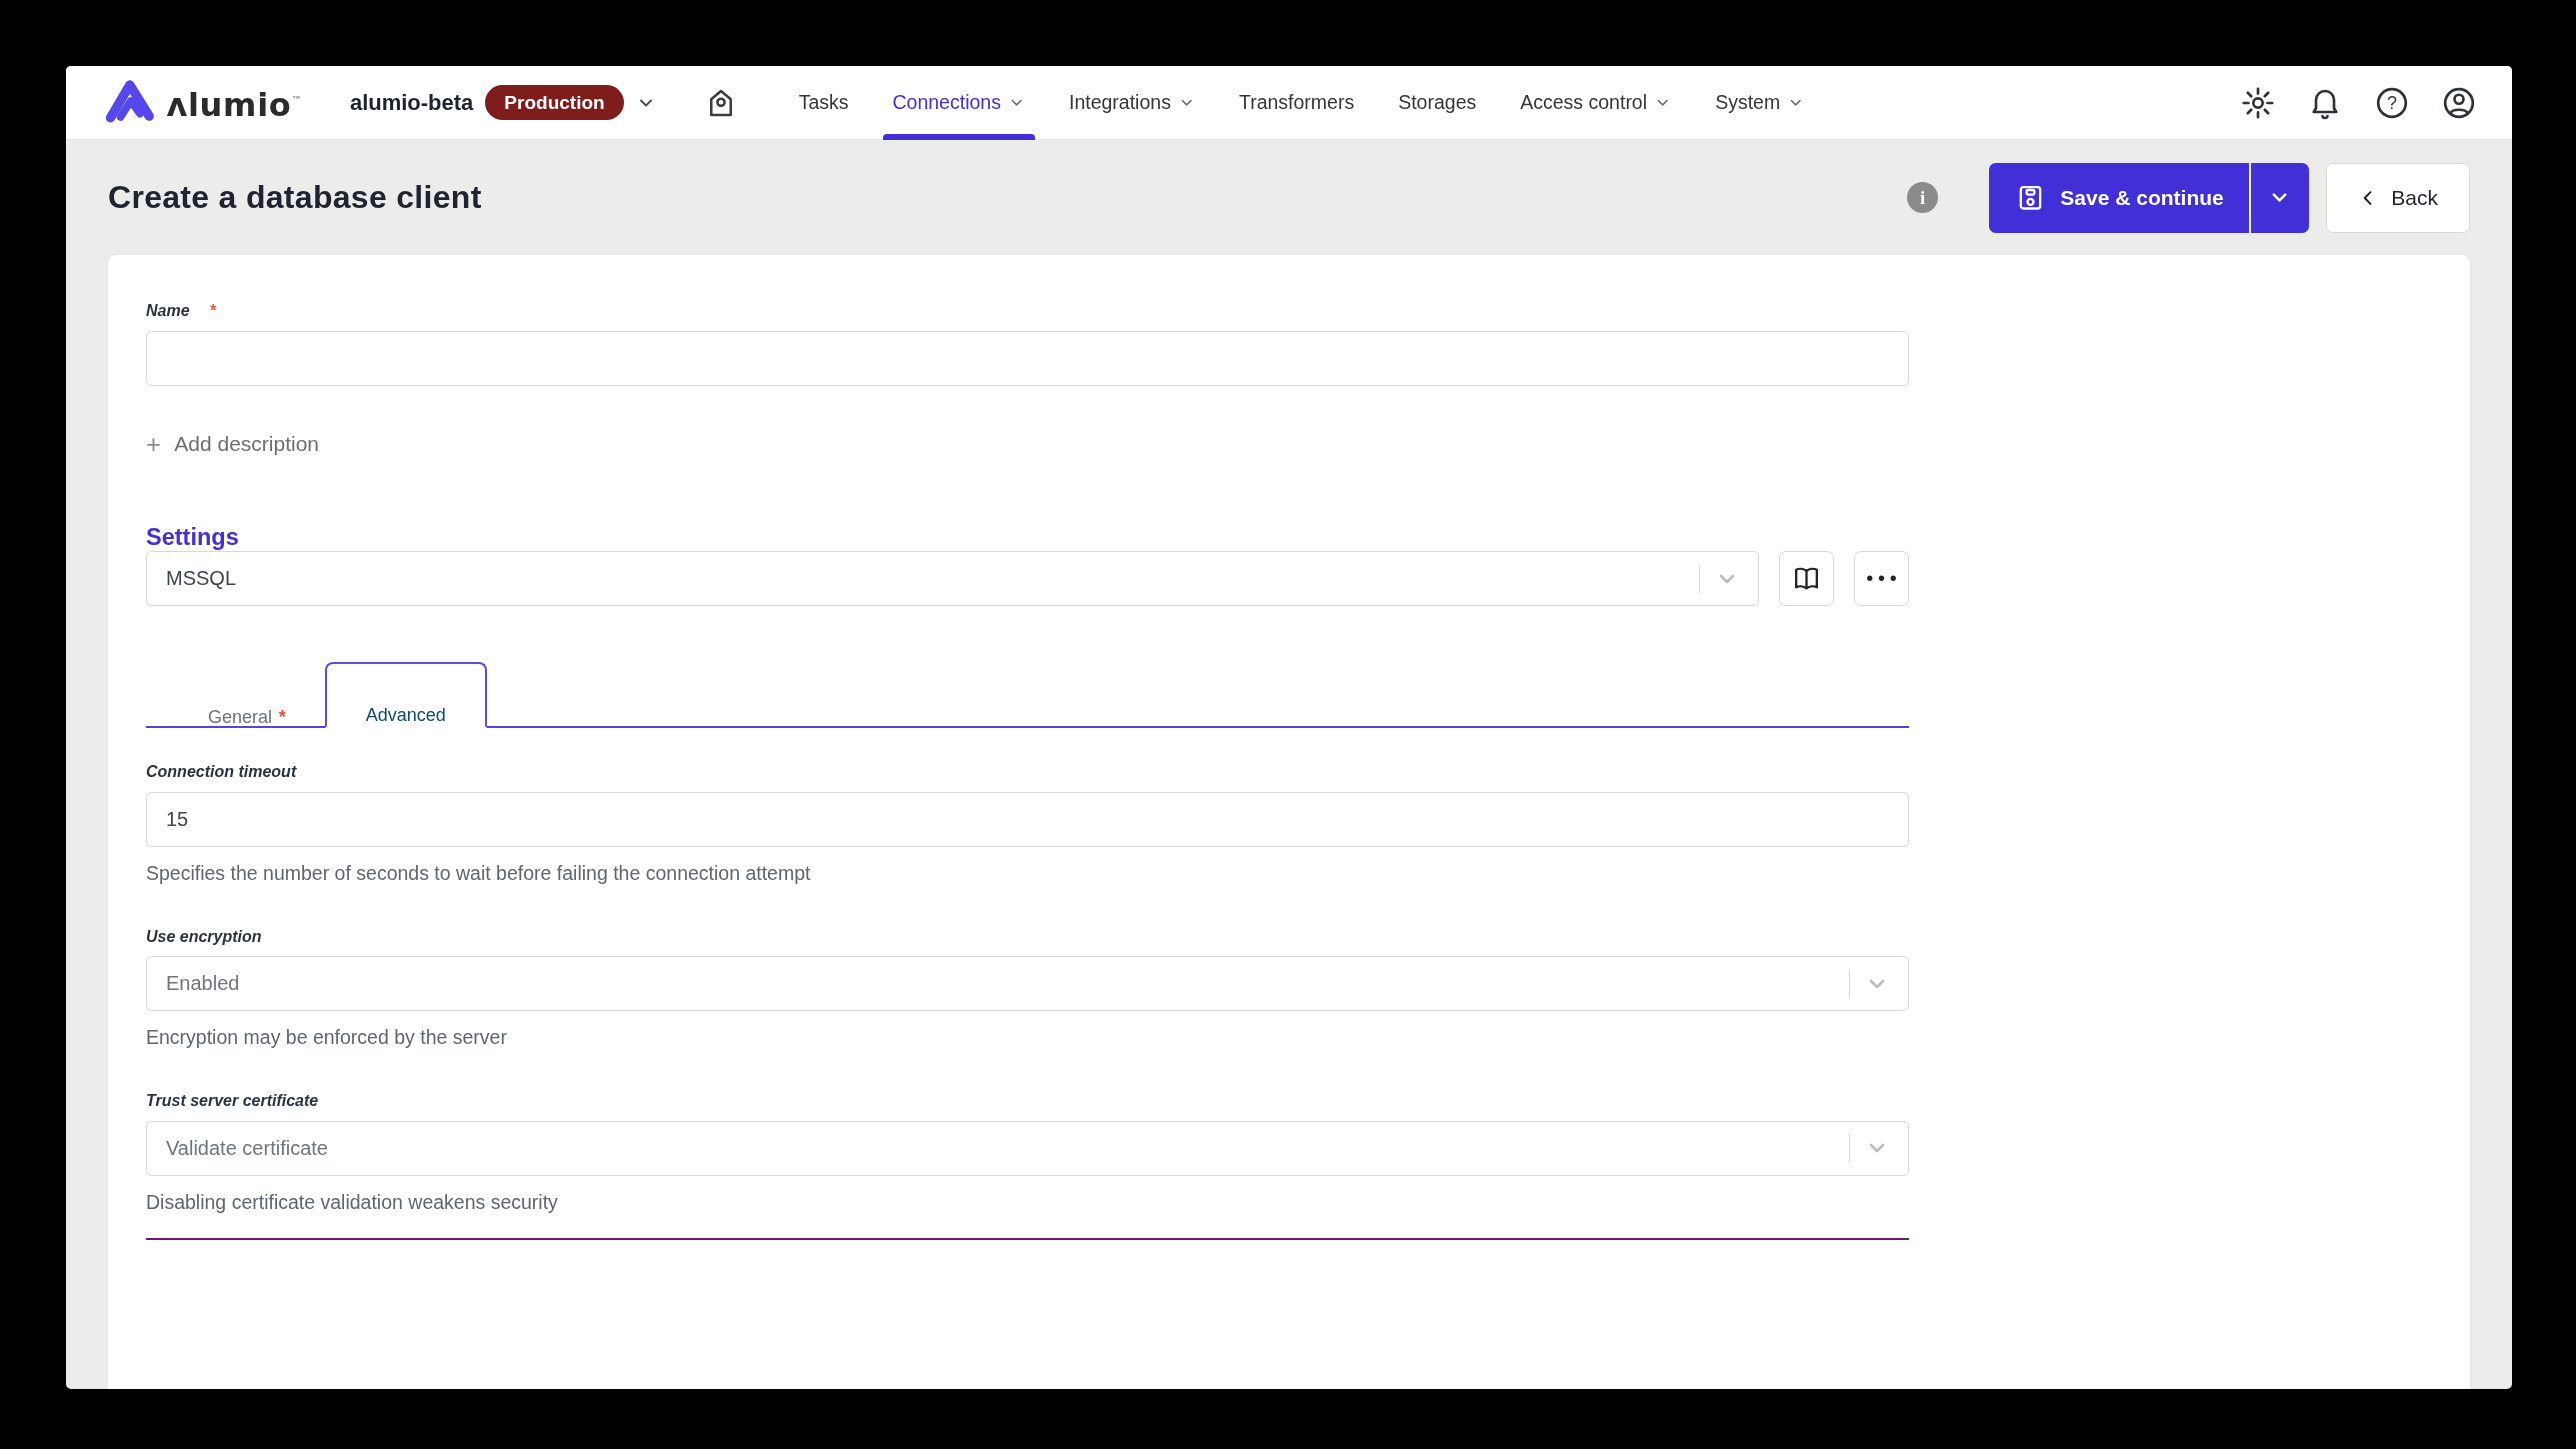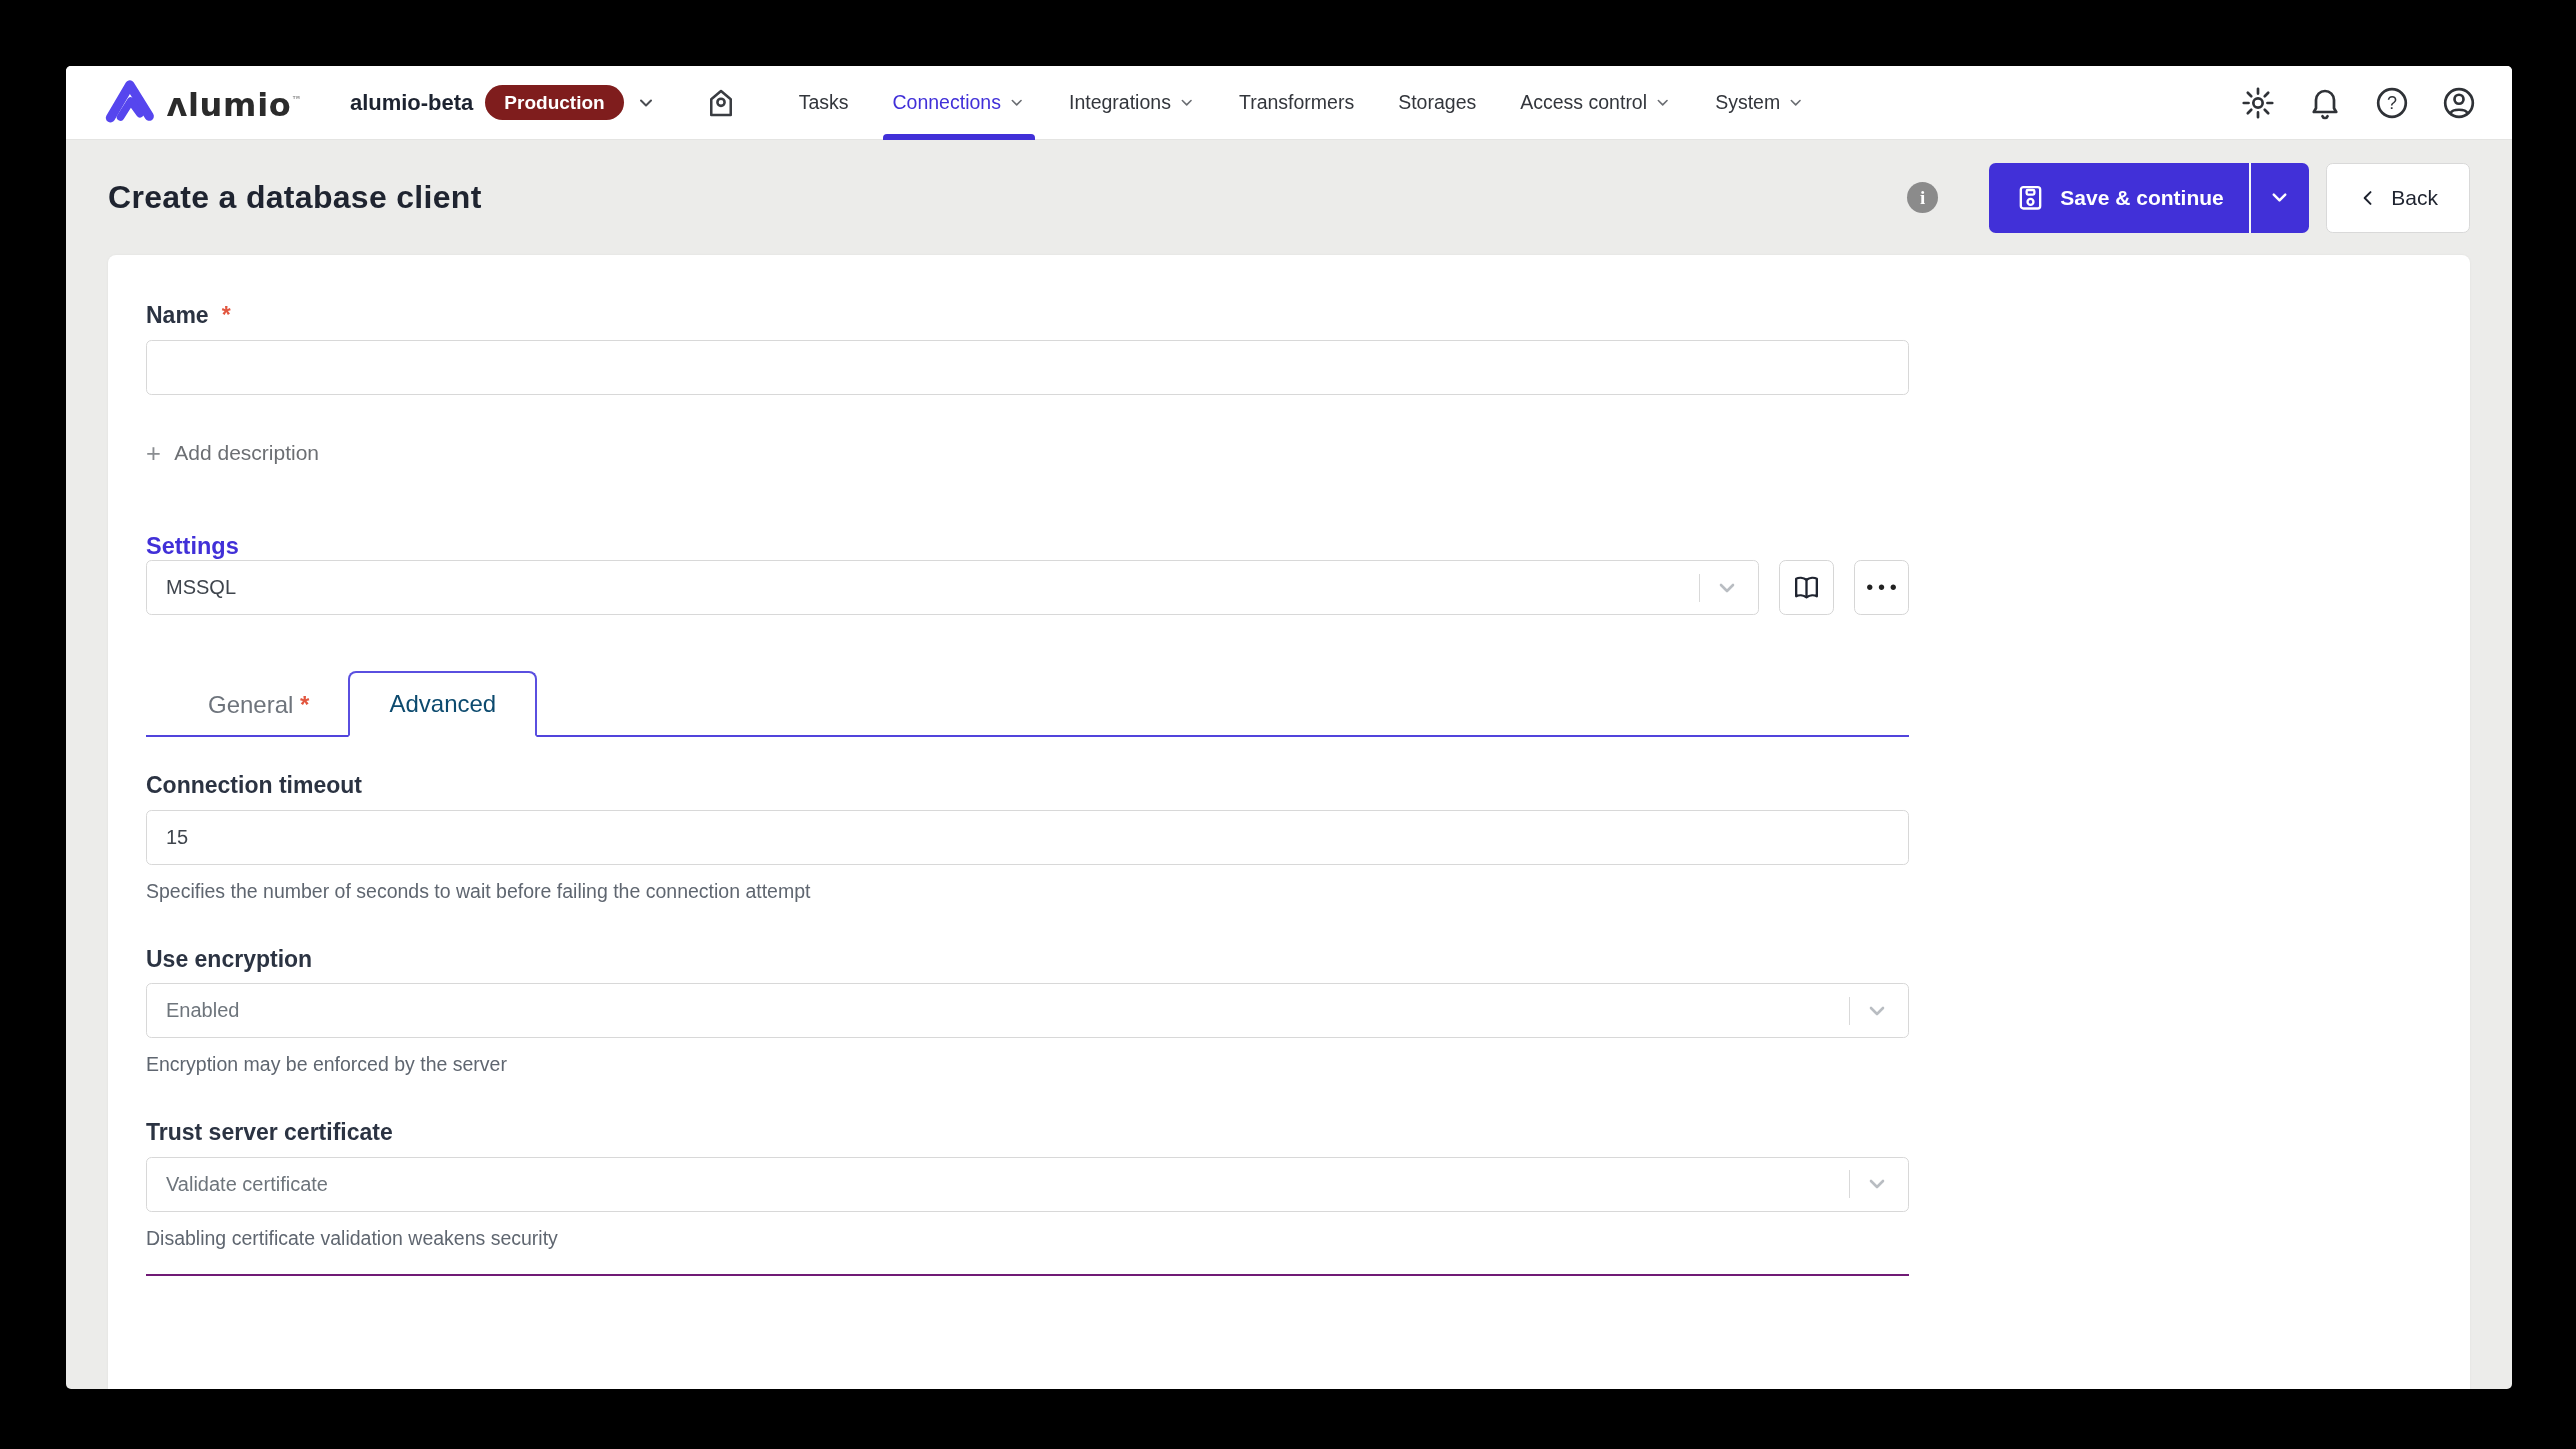--- a/index.html
+++ b/index.html
@@ -45,21 +45,21 @@
   .save-caret { background:#4130d8; width:58px; display:flex; align-items:center; justify-content:center; cursor:pointer; }
   .back-btn { margin-left:17.4px; height:70px; padding:0 31px; background:#fff;
               border:1.3px solid #d9d9d9; border-radius:6.7px; display:flex; align-items:center; gap:13.4px;
               font-size:21px; color:#1f2430; cursor:pointer; }
 
   
   .card { margin:0 42px 16px; background:#fff; border-radius:8px;
           padding:47px 38px 154px; box-shadow:0 0.7px 2.7px rgba(0,0,0,.05); }
   .form-col { width:1763px; }
 
-  .field-label { font-size:23px; font-weight:700; color:#2b3342; display:flex; gap:13px; }
+  .field-label { font-size:16px; font-weight:700; color:#2b3342; display:flex; gap:20px;font-style:italic; }
   .req { color:#e2563f; font-weight:700; }
   .text-input { margin-top:10.7px; width:100%; height:55px; border:1.3px solid #d8d8d8;
                 border-radius:5.4px; font-size:20px; color:#3f454d; padding:0 19px;
                 font-family:"Liberation Sans",sans-serif; outline:none; background:#fff; }
 
   .add-desc { margin-top:46px; display:flex; align-items:center; gap:13.4px;
               color:#6c6f73; font-size:21px; cursor:pointer; width:fit-content; }
   .plus-glyph { font-size:25.5px; color:#8a8d91; line-height:1; }
 
   .settings-h { margin-top:67px; font-size:23.5px; font-weight:700; color:#4130d8; }
@@ -72,22 +72,22 @@
   .select .sep { width:1.3px; height:28px; background:#d9d9d9; margin-left:auto; margin-right:14.8px; }
   .select .chev { color:#b9bdc2; display:flex; align-items:center; }
   .select.muted-val { color:#6e757c; }
   .icon-btn { width:55px; height:55px; border:1.3px solid #d6d6d6; border-radius:6.7px; background:#fff;
               display:flex; align-items:center; justify-content:center; cursor:pointer; }
   .dots { font-size:20px; letter-spacing:4.7px; color:#222; padding-left:4.7px; }
 
   .tabs { margin-top:56px; height:66px; display:flex; align-items:flex-end;
           position:relative; padding-left:23px; }
   .tabs::after { content:''; position:absolute; left:0; right:0; bottom:0; height:2px; background:#5144dc; }
-  .tab { height:64px; display:flex; align-items:center; justify-content:center; gap:6.7px;
-         padding:0 39px; font-size:24px; color:#6e747c; cursor:pointer; }
+  .tab { height:64px; display:flex; align-items:flex-end; justify-content:center; gap:6.7px;
+         padding:0 39px; font-size:18px; color:#6e747c; cursor:pointer; }
   .tab.active { height:66px; border:2px solid #5a4fe0; border-bottom:2px solid #fff;
                 border-radius:8px 8px 0 0; background:#fff; color:#0c4a6e; z-index:1; }
 
   .panel { padding:35px 0 24px; border-bottom:2px solid #701a75; }
   .group + .group { margin-top:43px; }
   .group .select { margin-top:10.7px; }
   .helper { margin-top:14.8px; font-size:19.5px; color:#5f6670; }
 </style>
 </head>
 <body>

